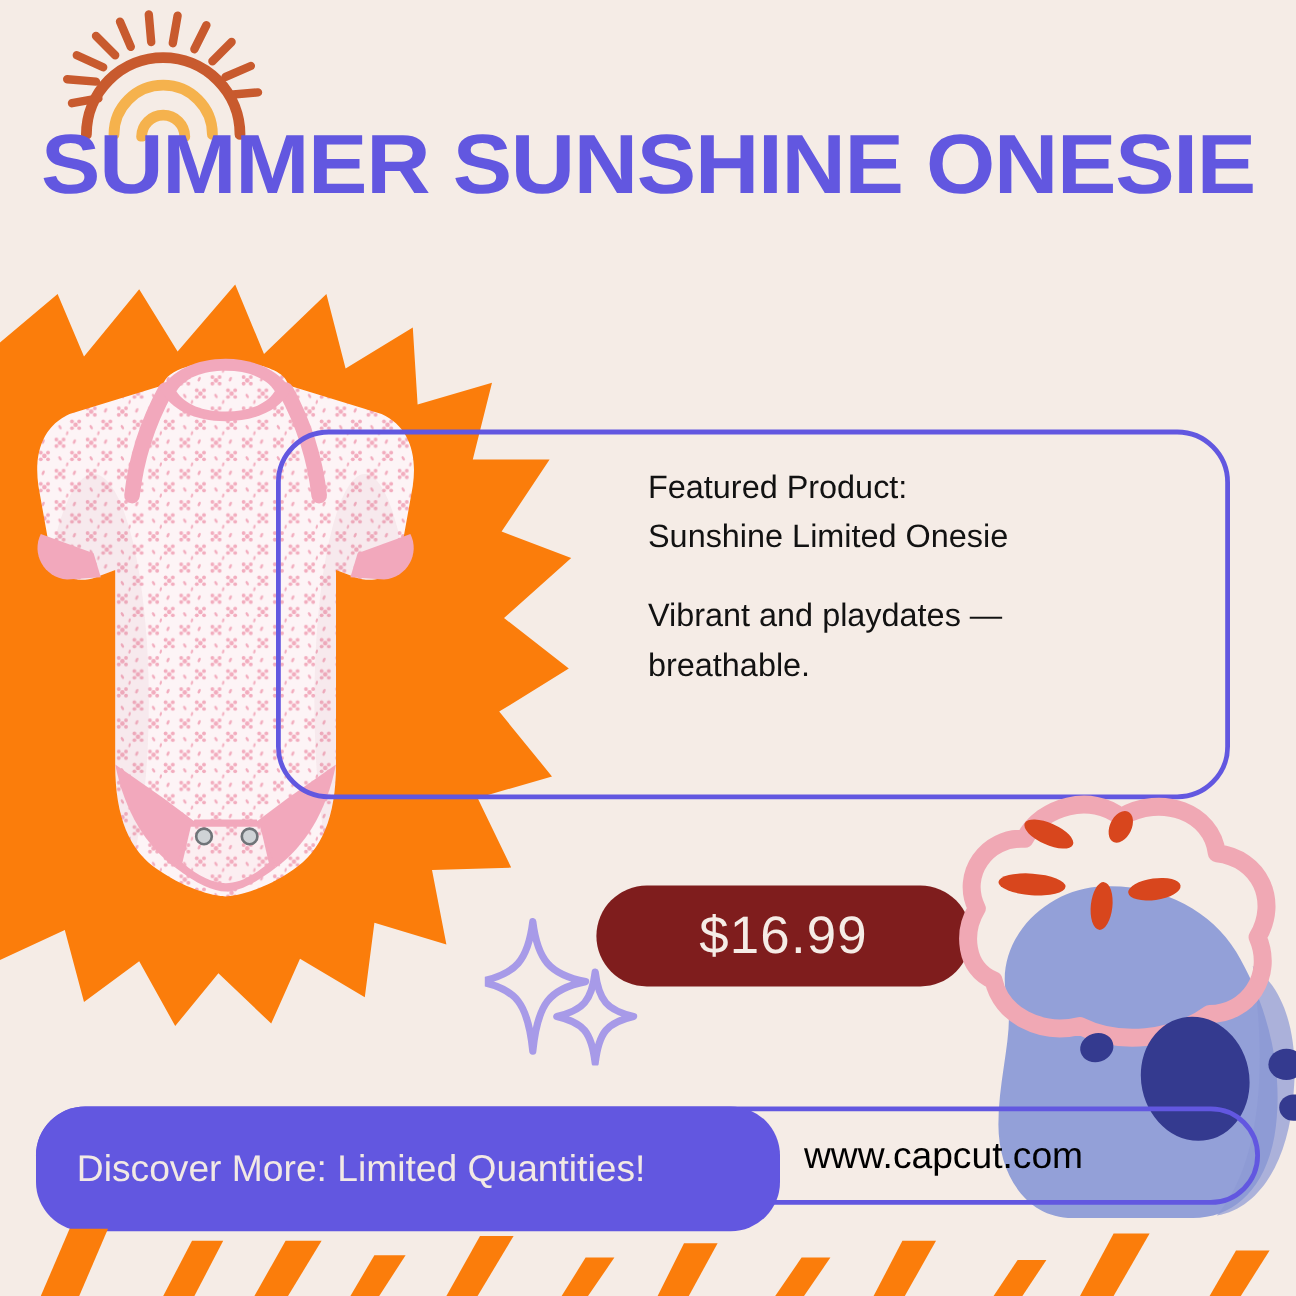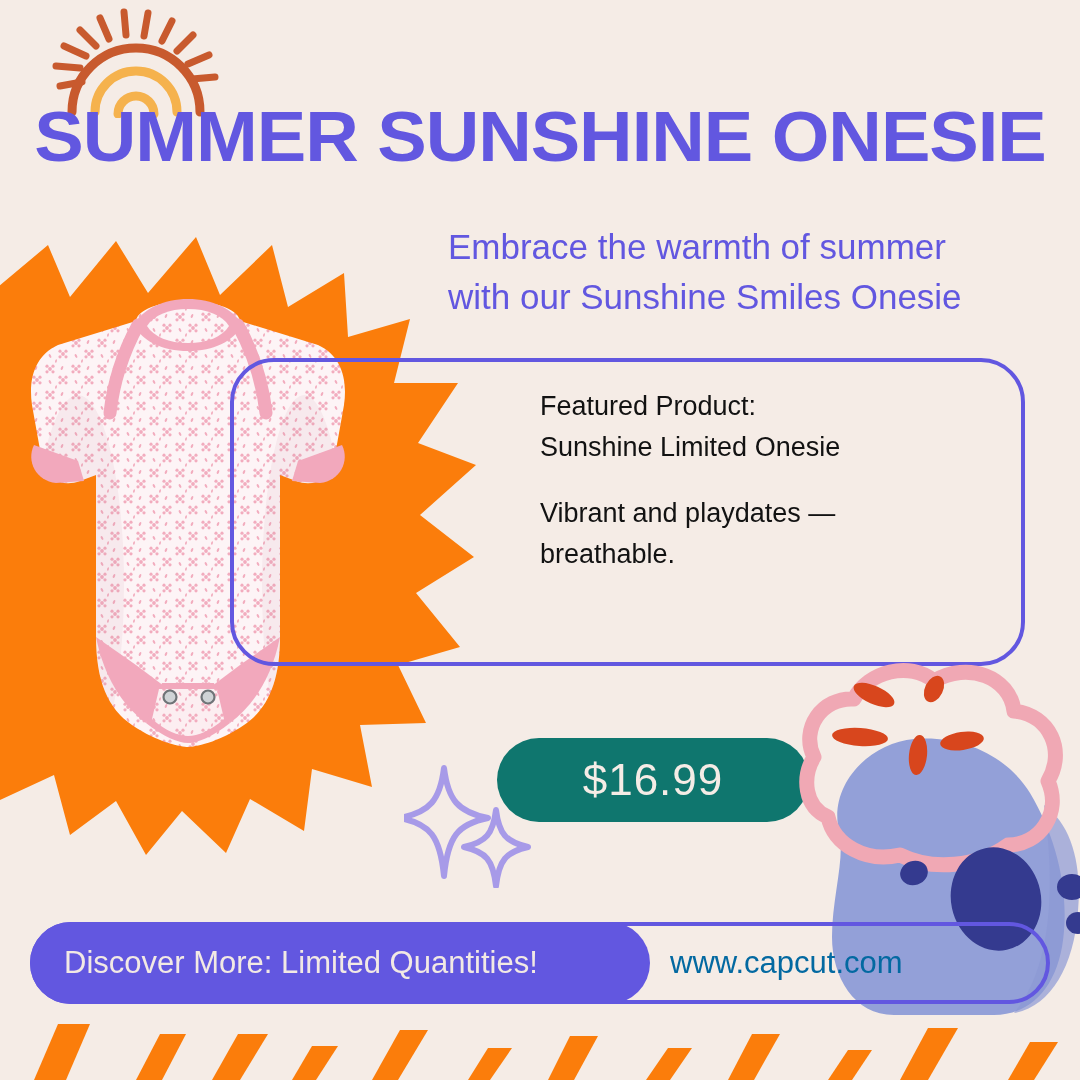--- a/index.html
+++ b/index.html
@@ -97,21 +97,21 @@
   }
   .feature-text .gap { display:block; height: 26px; }
 
   
   .price-pill {
     position: absolute;
     left: 497px;
     top: 738px;
     width: 312px;
     height: 84px;
-    background: #0f766e;
+    background: #7f1d1d;
     border-radius: 42px;
     display: flex;
     align-items: center;
     justify-content: center;
     color: #f5ece6;
     font-size: 44px;
     letter-spacing: 1px;
     text-align: center;
   }
 
@@ -142,39 +142,39 @@
     height: 82px;
     border: 4px solid #6257e0;
     border-radius: 41px;
     box-sizing: border-box;
   }
   .cta-fill {
     position: absolute;
     left: 30px;
     top: 922px;
     width: 620px;
-    height: 82px;
+    height: 104px;
     background: #6257e0;
     border-radius: 41px;
     display: flex;
     align-items: center;
     padding-left: 34px;
     box-sizing: border-box;
     color: #f2e9e4;
     font-size: 31px;
   }
   .cta-url {
     position: absolute;
     left: 670px;
     top: 922px;
     width: 380px;
     height: 82px;
     display: flex;
     align-items: center;
-    color: #0369a1;
+    color: #000000;
     font-size: 31px;
   }
 
   
   .bottom-strokes {
     position: absolute;
     left: 0;
     top: 1012px;
     width: 1080px;
     height: 68px;
@@ -277,24 +277,20 @@
       <path d="M262,352 C254,392 236,420 212,438 L190,404 L222,380 Z" fill="#f2a8bc"></path>
       <path d="M128,438 C146,452 160,458 170,458 C180,458 194,452 212,438
                L196,398 L144,398 Z" fill="#f2a8bc"></path>
       <path d="M141,404 L199,404 L206,434 C192,446 180,451 170,451
                C160,451 148,446 134,434 Z" fill="url(#floral)" opacity="0.92"></path>
       <circle cx="152" cy="412" r="6.5" fill="#cfd3d6" stroke="#6f7478" stroke-width="2.2"></circle>
       <circle cx="190" cy="412" r="6.5" fill="#cfd3d6" stroke="#6f7478" stroke-width="2.2"></circle>
     </svg>
   </div>
 
-  <div class="subtitle">
-    <div>Embrace the warmth of summer</div>
-    <div>with our Sunshine Smiles Onesie</div>
-  </div>
 
   <div class="feature-card"></div>
   <div class="feature-text">
     <div>Featured Product:</div>
     <div>Sunshine Limited Onesie</div>
     <span class="gap"></span>
     <div>Vibrant and playdates —</div>
     <div>breathable.</div>
   </div>
 

